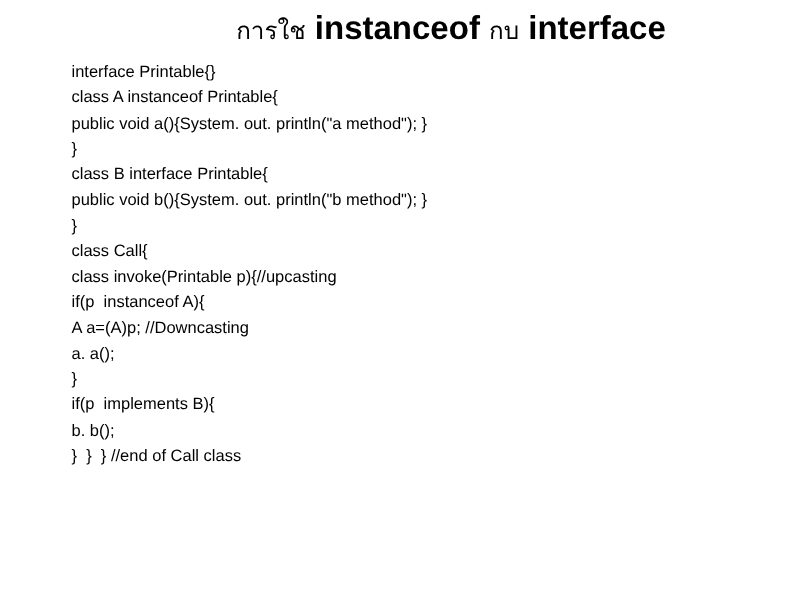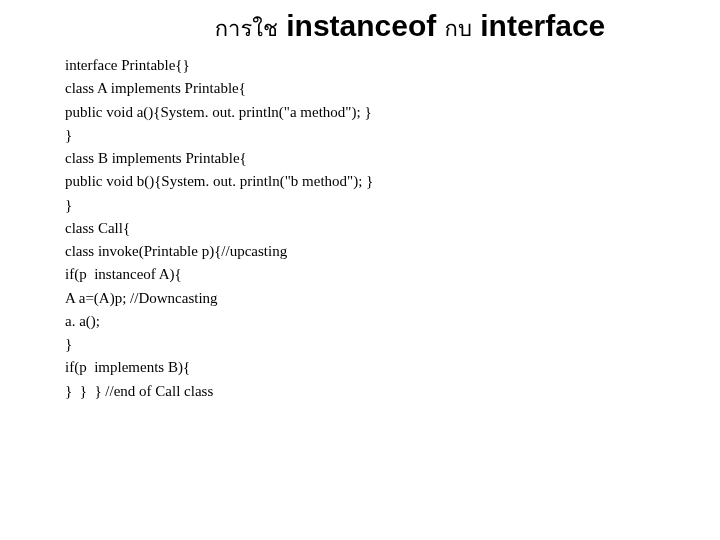--- a/index.html
+++ b/index.html
@@ -36,21 +36,20 @@
       font-weight: normal;
     }
     .code-block {
       font-size: 15px;
       line-height: 1.55;
       color: #000;
       font-family: "Tahoma", "Arial", sans-serif;
     }
     .code-line {
       white-space: pre;
-      font-family: Liberation Serif, serif;
     }
     .page-number {
       position: absolute;
       bottom: 10px;
       right: 10px;
       font-size: 10px;
       color: #b8a088;
     }
   </style>
 </head>
@@ -59,30 +58,31 @@
 <div class="slide">
   <div class="title">
     <span class="thai-small">การใช</span>
     <span>instanceof</span>
     <span class="thai-small">กบ</span>
     <span>interface</span>
   </div>
 
   <div class="code-block">
     <div class="code-line">interface Printable{}</div>
-    <div class="code-line">class A implements Printable{</div>
+    <div class="code-line">class A instanceof Printable{</div>
     <div class="code-line">public void a(){System. out. println("a method"); }</div>
     <div class="code-line">}</div>
-    <div class="code-line">class B implements Printable{</div>
+    <div class="code-line">class B interface Printable{</div>
     <div class="code-line">public void b(){System. out. println("b method"); }</div>
     <div class="code-line">}</div>
     <div class="code-line">class Call{</div>
     <div class="code-line">class invoke(Printable p){//upcasting</div>
     <div class="code-line">if(p  instanceof A){</div>
     <div class="code-line">A a=(A)p; //Downcasting</div>
     <div class="code-line">a. a();</div>
     <div class="code-line">}</div>
     <div class="code-line">if(p  implements B){</div>
+    <div class="code-line">b. b();</div>
     <div class="code-line">}  }  } //end of Call class</div>
   </div>
 
   <div class="page-number">25</div>
 </div>
 
 </body></html>

